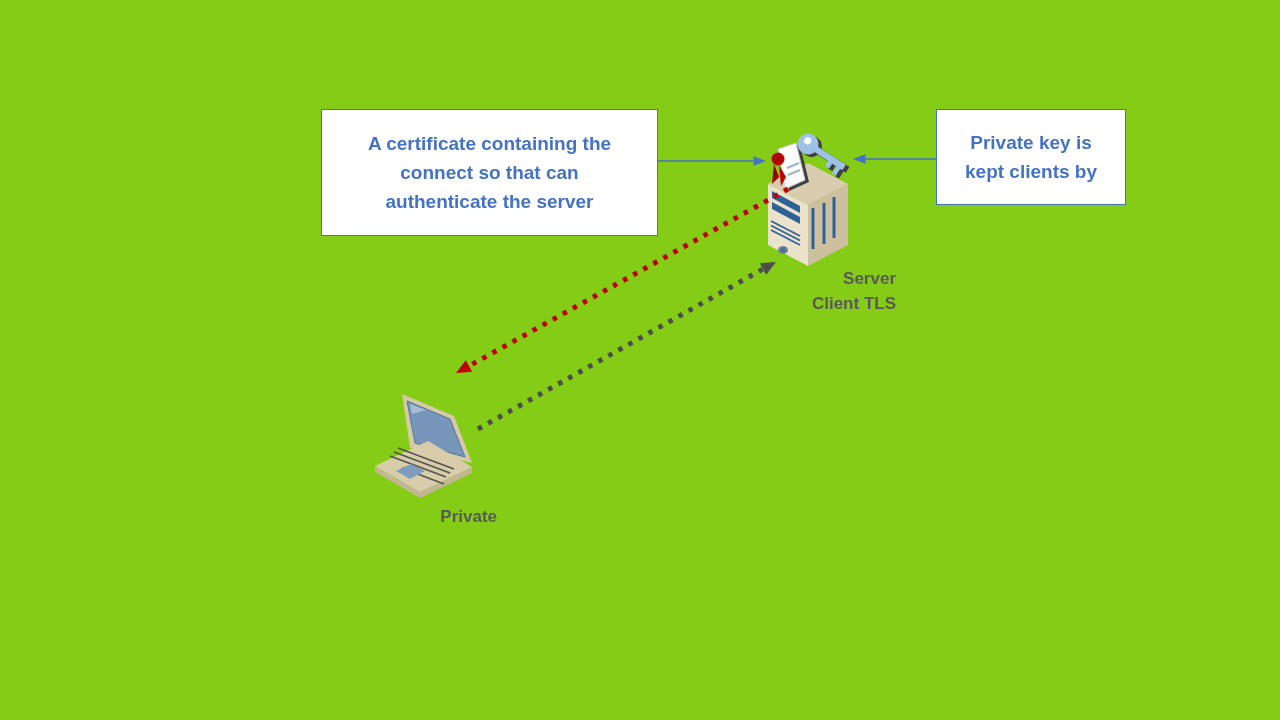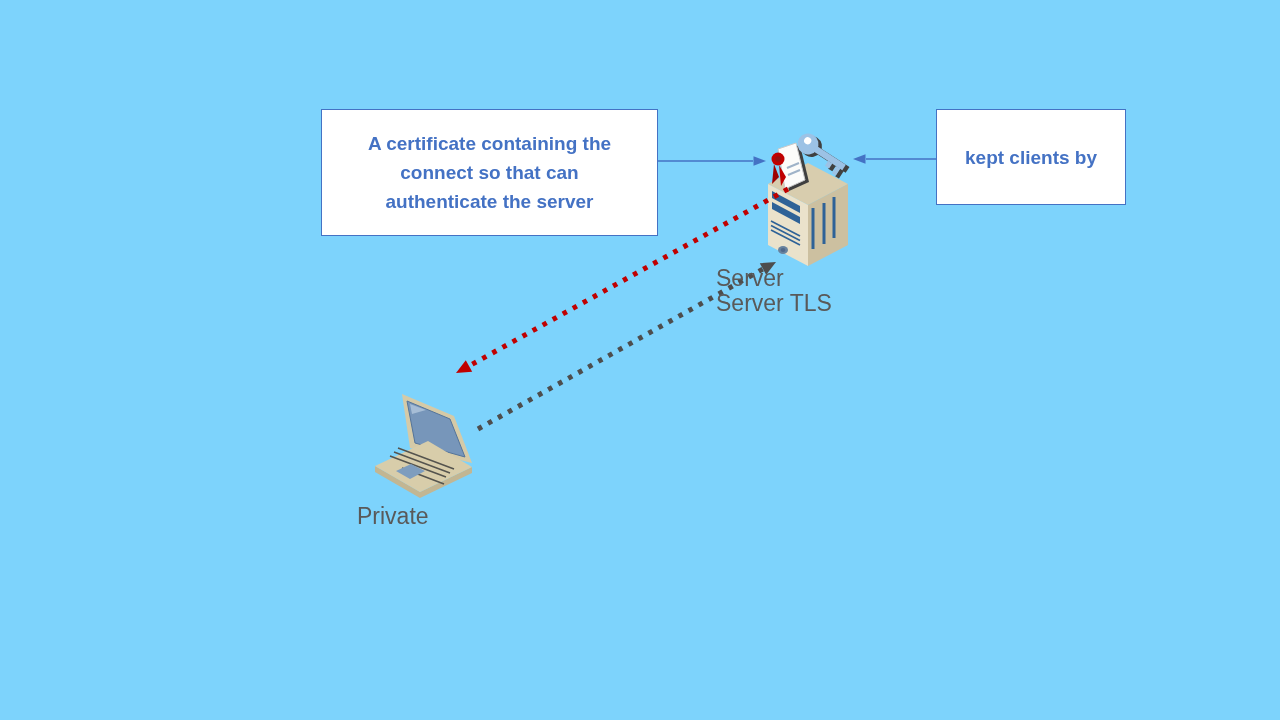--- a/index.html
+++ b/index.html
@@ -1,34 +1,34 @@
 <!DOCTYPE html>
 <html><head>
 <meta charset="utf-8">
 <style>
   html,body { margin:0; padding:0; background:#ffffff; }
   .canvas {
-    position:relative; width:1280px; height:720px; background:#7dd3fc;
+    position:relative; width:1280px; height:720px; background:#84cc16;
     font-family:"Liberation Sans", sans-serif; overflow:hidden;
   }
   .abs { position:absolute; }
   svg { display:block; }
 
   .callout {
     position:absolute; box-sizing:border-box; background:#ffffff;
     border:1.5px solid #4472C4; color:#4472C4; font-weight:700;
     text-align:center; display:flex; flex-direction:column; justify-content:center;
   }
   .callout span { display:block; white-space:nowrap; }
   .callout-left  { left:321px; top:109px; width:337px; height:127px; font-size:19px; line-height:29px; }
   .callout-right { left:936px; top:109px; width:190px; height:96px;  font-size:19px; line-height:29px; }
 
   .node-label {
-    position:absolute; color:#595959; font-weight:400; text-align:left;
-    font-size:23px; line-height:25px;
+    position:absolute; color:#595959; font-weight:700; text-align:right;
+    font-size:17px; line-height:25px;
   }
   .node-label span { display:block; white-space:nowrap; }
   .server-label { left:716px; top:266px; width:180px; }
   .client-label { left:357px; top:504px; width:140px; }
 </style>
 </head>
 <body>
 
 <div class="canvas">
 
@@ -101,24 +101,25 @@
     <polygon points="853,159 865.5,154.3 865.5,163.7" fill="#4472C4"></polygon>
   </svg>
 
   <div class="callout callout-left">
     <span>A certificate containing the</span>
     <span>connect so that can</span>
     <span>authenticate the server</span>
   </div>
 
   <div class="callout callout-right">
+    <span>Private key is</span>
     <span>kept clients by</span>
   </div>
 
   <div class="node-label server-label">
     <span>Server</span>
-    <span>Server TLS</span>
+    <span>Client TLS</span>
   </div>
   <div class="node-label client-label">
     <span>Private</span>
   </div>
 
 </div>
 
 </body></html>

